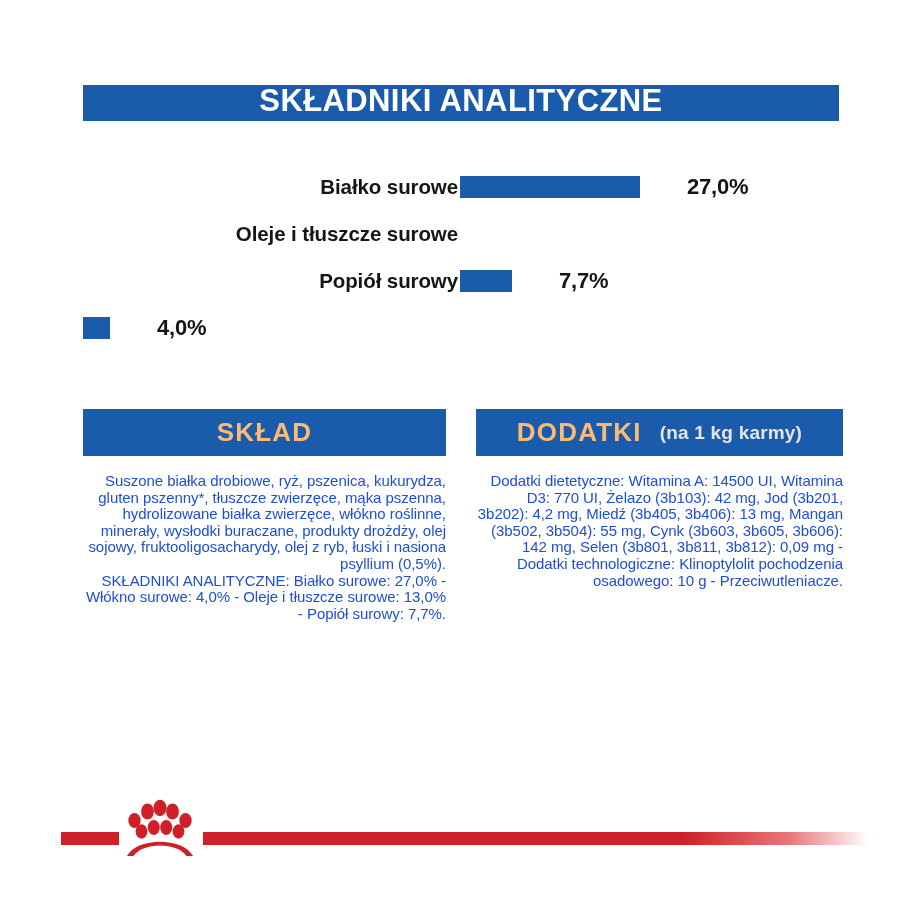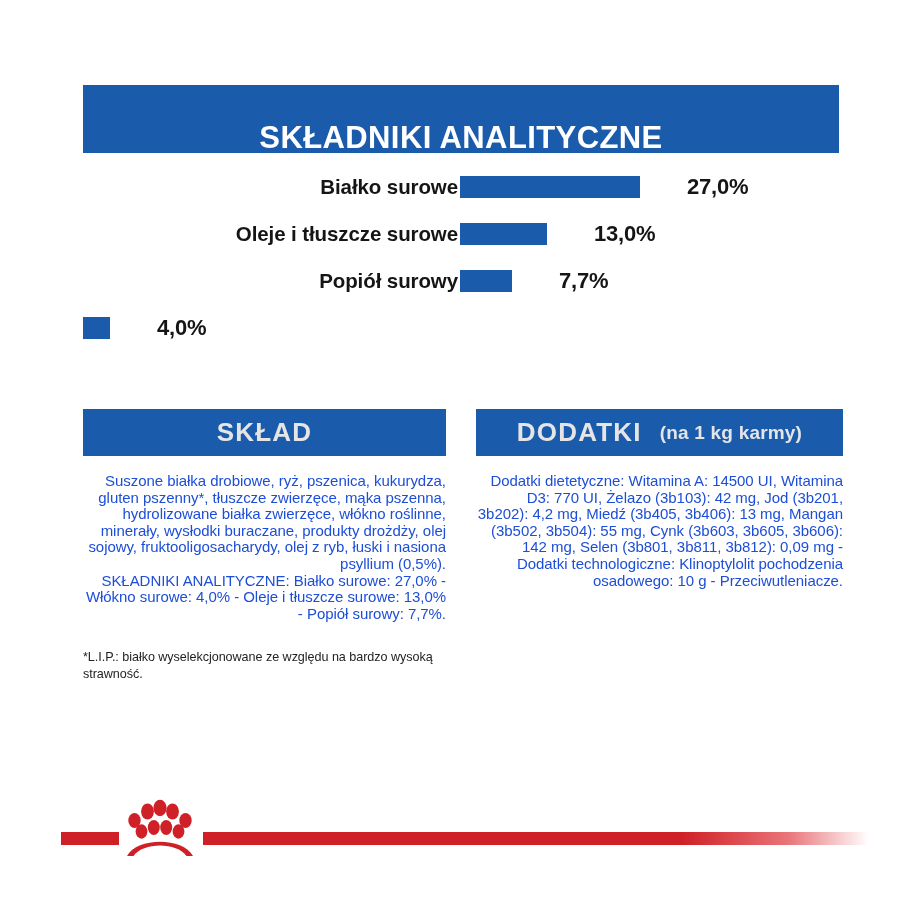--- a/index.html
+++ b/index.html
@@ -22,24 +22,24 @@
     width: 922px;
     height: 922px;
   }
 
   
   .banner {
     position: absolute;
     left: 83px;
     top: 85px;
     width: 756px;
-    height: 68px;
+    height: 36px;
     background: #1a5cab;
     display: flex;
-    align-items: flex-end;
+    align-items: flex-start;
     justify-content: center;
   }
   .banner-title {
     color: #ffffff;
     font-size: 31px;
     font-weight: bold;
     letter-spacing: 0.4px;
     line-height: 1;
     white-space: nowrap;
   }
@@ -103,21 +103,21 @@
   }
   .section-head {
     height: 47px;
     background: #1a5cab;
     display: flex;
     align-items: center;
     justify-content: center;
     margin-bottom: 17px;
   }
   .section-head .head-main {
-    color: #e5e5e5;
+    color: #fdba74;
     font-size: 26px;
     font-weight: bold;
     letter-spacing: 1.2px;
     white-space: nowrap;
   }
   .section-head .head-sub {
     color: #e5e5e5;
     font-size: 19px;
     font-weight: bold;
     letter-spacing: 0.2px;
@@ -188,24 +188,20 @@
     <div class="bar-row">
       <div class="bar-label">Białko surowe</div>
       <div class="bar-track">
         <div class="bar-fill" style="width:180px"></div>
         <span class="bar-value">27,0%</span>
       </div>
     </div>
 
     <div class="bar-row">
       <div class="bar-label">Oleje i tłuszcze surowe</div>
-      <div class="bar-track">
-        <div class="bar-fill" style="width:87px"></div>
-        <span class="bar-value">13,0%</span>
-      </div>
     </div>
 
     <div class="bar-row">
       <div class="bar-label">Popiół surowy</div>
       <div class="bar-track">
         <div class="bar-fill" style="width:52px"></div>
         <span class="bar-value">7,7%</span>
       </div>
     </div>
 
@@ -219,21 +215,20 @@
   </div>
 
   <div class="columns">
 
     <div class="col">
       <div class="section-head">
         <span class="head-main">SKŁAD</span>
       </div>
       <div class="body-text">Suszone białka drobiowe, ryż, pszenica, kukurydza, gluten pszenny*, tłuszcze zwierzęce, mąka pszenna, hydrolizowane białka zwierzęce, włókno roślinne, minerały, wysłodki buraczane, produkty drożdży, olej sojowy, fruktooligosacharydy, olej z ryb, łuski i nasiona psyllium (0,5%).
 SKŁADNIKI ANALITYCZNE: Białko surowe: 27,0% - Włókno surowe: 4,0% - Oleje i tłuszcze surowe: 13,0% - Popiół surowy: 7,7%.</div>
-      <div class="footnote">*L.I.P.: białko wyselekcjonowane ze względu na bardzo wysoką strawność.</div>
     </div>
 
     <div class="col col-right">
       <div class="section-head">
         <span class="head-main">DODATKI</span>
         <span class="head-sub">(na 1 kg karmy)</span>
       </div>
       <div class="body-text">Dodatki dietetyczne: Witamina A: 14500 UI, Witamina D3: 770 UI, Żelazo (3b103): 42 mg, Jod (3b201, 3b202): 4,2 mg, Miedź (3b405, 3b406): 13 mg, Mangan (3b502, 3b504): 55 mg, Cynk (3b603, 3b605, 3b606): 142 mg, Selen (3b801, 3b811, 3b812): 0,09 mg - Dodatki technologiczne: Klinoptylolit pochodzenia osadowego: 10 g - Przeciwutleniacze.</div>
     </div>
 

